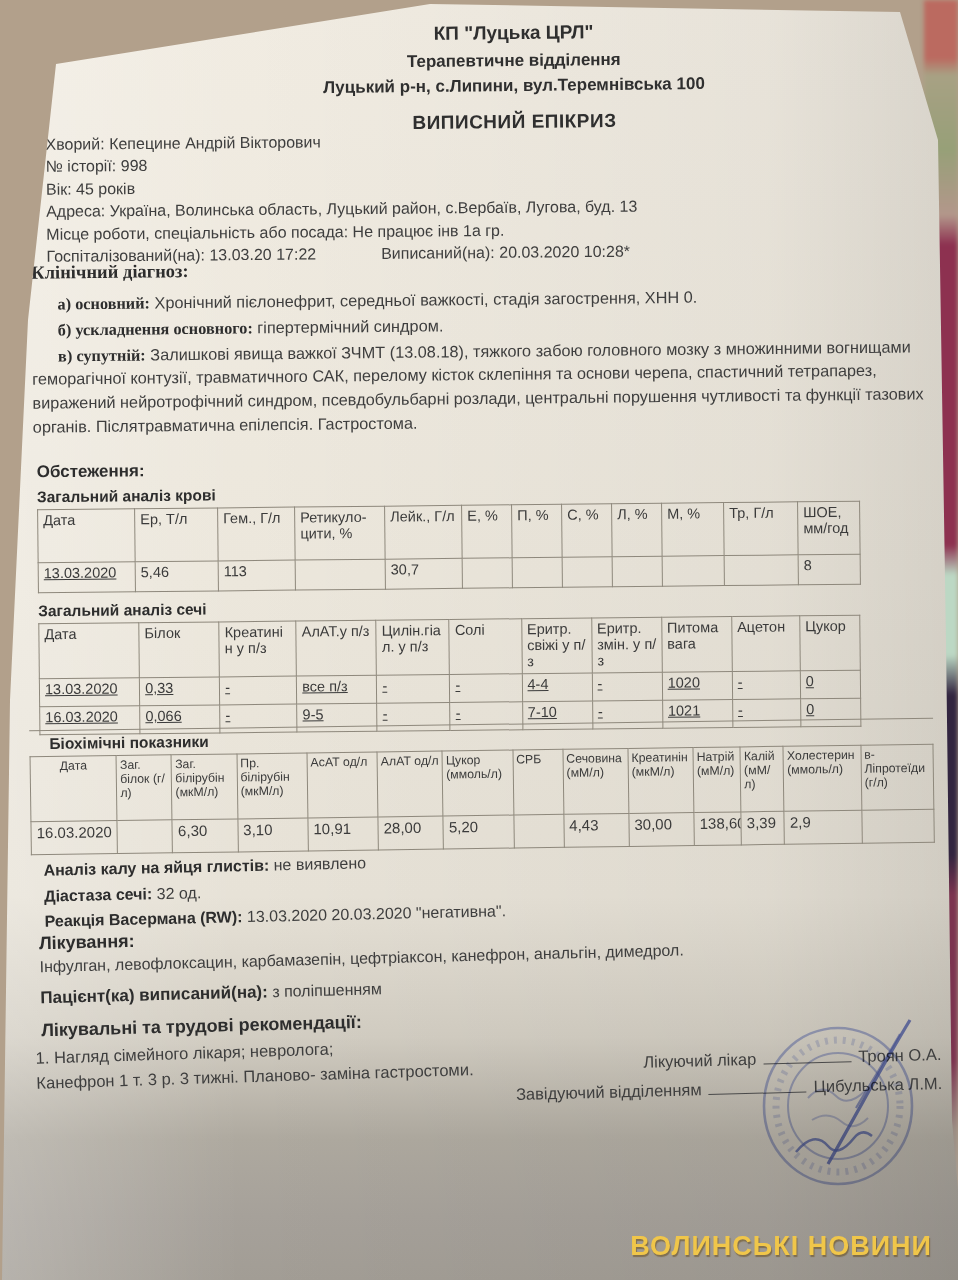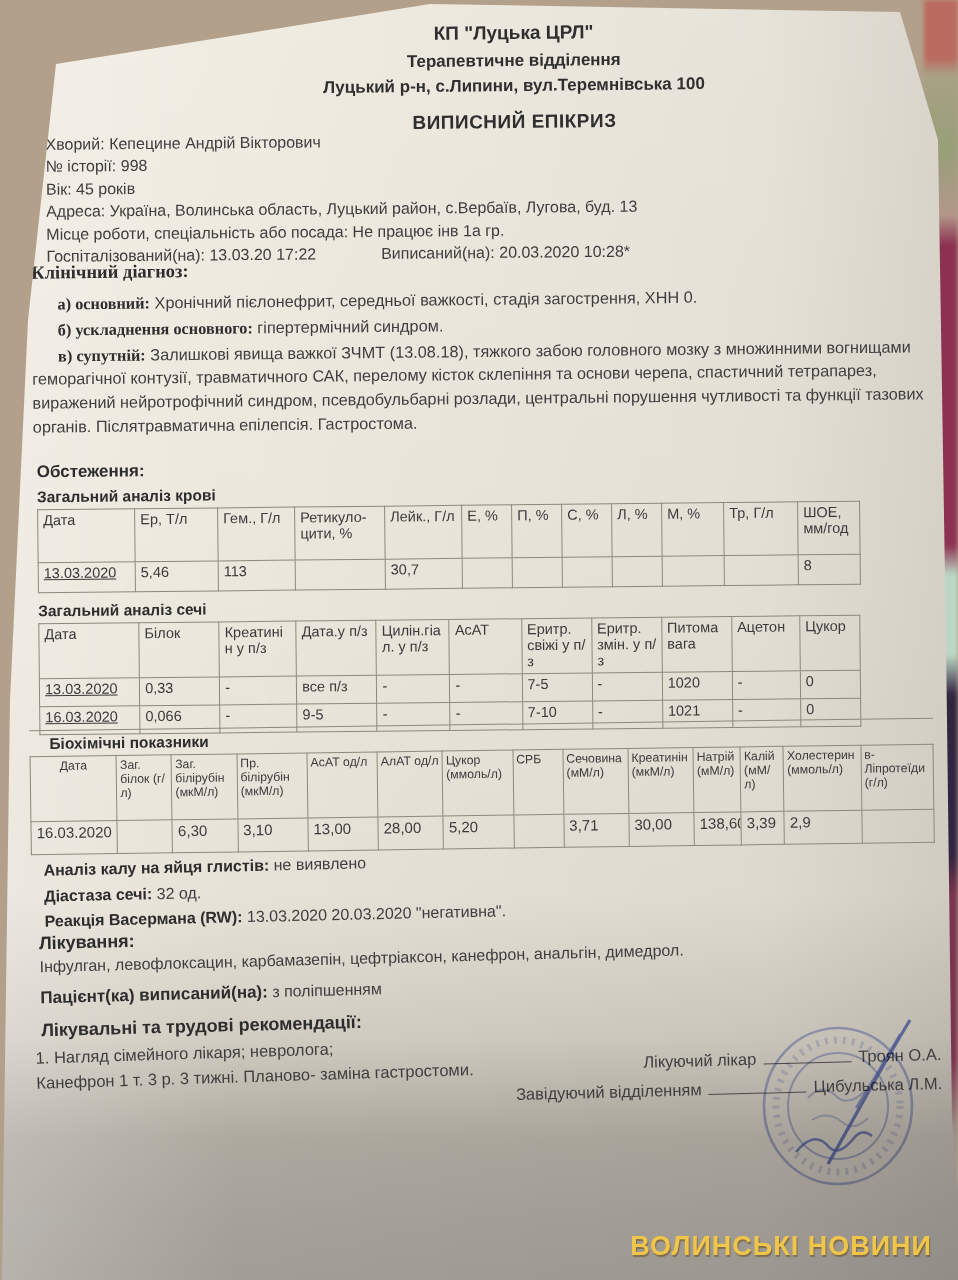--- a/index.html
+++ b/index.html
@@ -55,21 +55,21 @@
   .diag .dlabel{font-family:"Liberation Serif",serif;font-weight:bold;color:#2d2d2d;}
 
   
   .exams{position:absolute;top:458px;left:38px;width:822px;transform:rotate(-.6deg);}
   .sec-title{font-size:17px;font-weight:bold;color:#2d2d2d;margin:0;}
   .tbl-label{font-size:15.5px;font-weight:bold;color:#2d2d2d;margin:6px 0 3px 0;}
   table{border-collapse:collapse;table-layout:fixed;width:100%;}
   th,td{border:1px solid #8e887c;padding:2px 5px;vertical-align:top;text-align:left;
         font-weight:normal;font-size:14.5px;color:#3b3b3b;overflow:hidden;}
   .tbl-blood th{height:48px;} .tbl-blood td{height:25px;}
-  .tbl-urine th{height:50px;word-break:break-word;} .tbl-urine td{height:23px;}
+  .tbl-urine th{height:50px;word-break:break-word;} .tbl-urine td{height:23px;text-decoration:underline;}
   .tbl-blood td:first-child,.tbl-urine td:first-child{text-decoration:underline;}
   .biochem{position:absolute;top:724px;left:30px;width:904px;transform:rotate(-.8deg);
            border-top:1px solid #8e887c;padding-top:4px;}
   .biochem .tbl-label{margin:0 0 3px 20px;}
   .tbl-bio th{height:60px;font-size:12.3px;word-break:break-word;padding:2px 3px;}
   .tbl-bio th:first-child{text-align:center;vertical-align:top;}
   .tbl-bio td{height:28px;font-size:15px;}
   .tbl-bio td:first-child{text-align:center;}
 
   
@@ -207,39 +207,39 @@
             <col style="width: 70px;">
             <col style="width: 70px;">
             <col style="width: 68px;">
             <col style="width: 60px;">
           </colgroup>
           <thead>
             <tr>
               <th>Дата</th>
               <th>Білок</th>
               <th>Креатинін у п/з</th>
-              <th>Дата.у п/з</th>
+              <th>АлАТ.у п/з</th>
               <th>Цилін.гіал. у п/з</th>
-              <th>АсАТ</th>
+              <th>Солі</th>
               <th>Еритр. свіжі у п/з</th>
               <th>Еритр. змін. у п/з</th>
               <th>Питома вага</th>
               <th>Ацетон</th>
               <th>Цукор</th>
             </tr>
           </thead>
           <tbody>
             <tr>
               <td>13.03.2020</td>
               <td>0,33</td>
               <td>-</td>
               <td>все п/з</td>
               <td>-</td>
               <td>-</td>
-              <td>7-5</td>
+              <td>4-4</td>
               <td>-</td>
               <td>1020</td>
               <td>-</td>
               <td>0</td>
             </tr>
             <tr>
               <td>16.03.2020</td>
               <td>0,066</td>
               <td>-</td>
               <td>9-5</td>
@@ -291,25 +291,25 @@
               <th>Холестерин (ммоль/л)</th>
               <th>в-Ліпротеїди (г/л)</th>
             </tr>
           </thead>
           <tbody>
             <tr>
               <td>16.03.2020</td>
               <td></td>
               <td>6,30</td>
               <td>3,10</td>
-              <td>13,00</td>
+              <td>10,91</td>
               <td>28,00</td>
               <td>5,20</td>
               <td></td>
-              <td>3,71</td>
+              <td>4,43</td>
               <td>30,00</td>
               <td>138,60</td>
               <td>3,39</td>
               <td>2,9</td>
               <td></td>
             </tr>
           </tbody>
         </table>
     </div>
 

